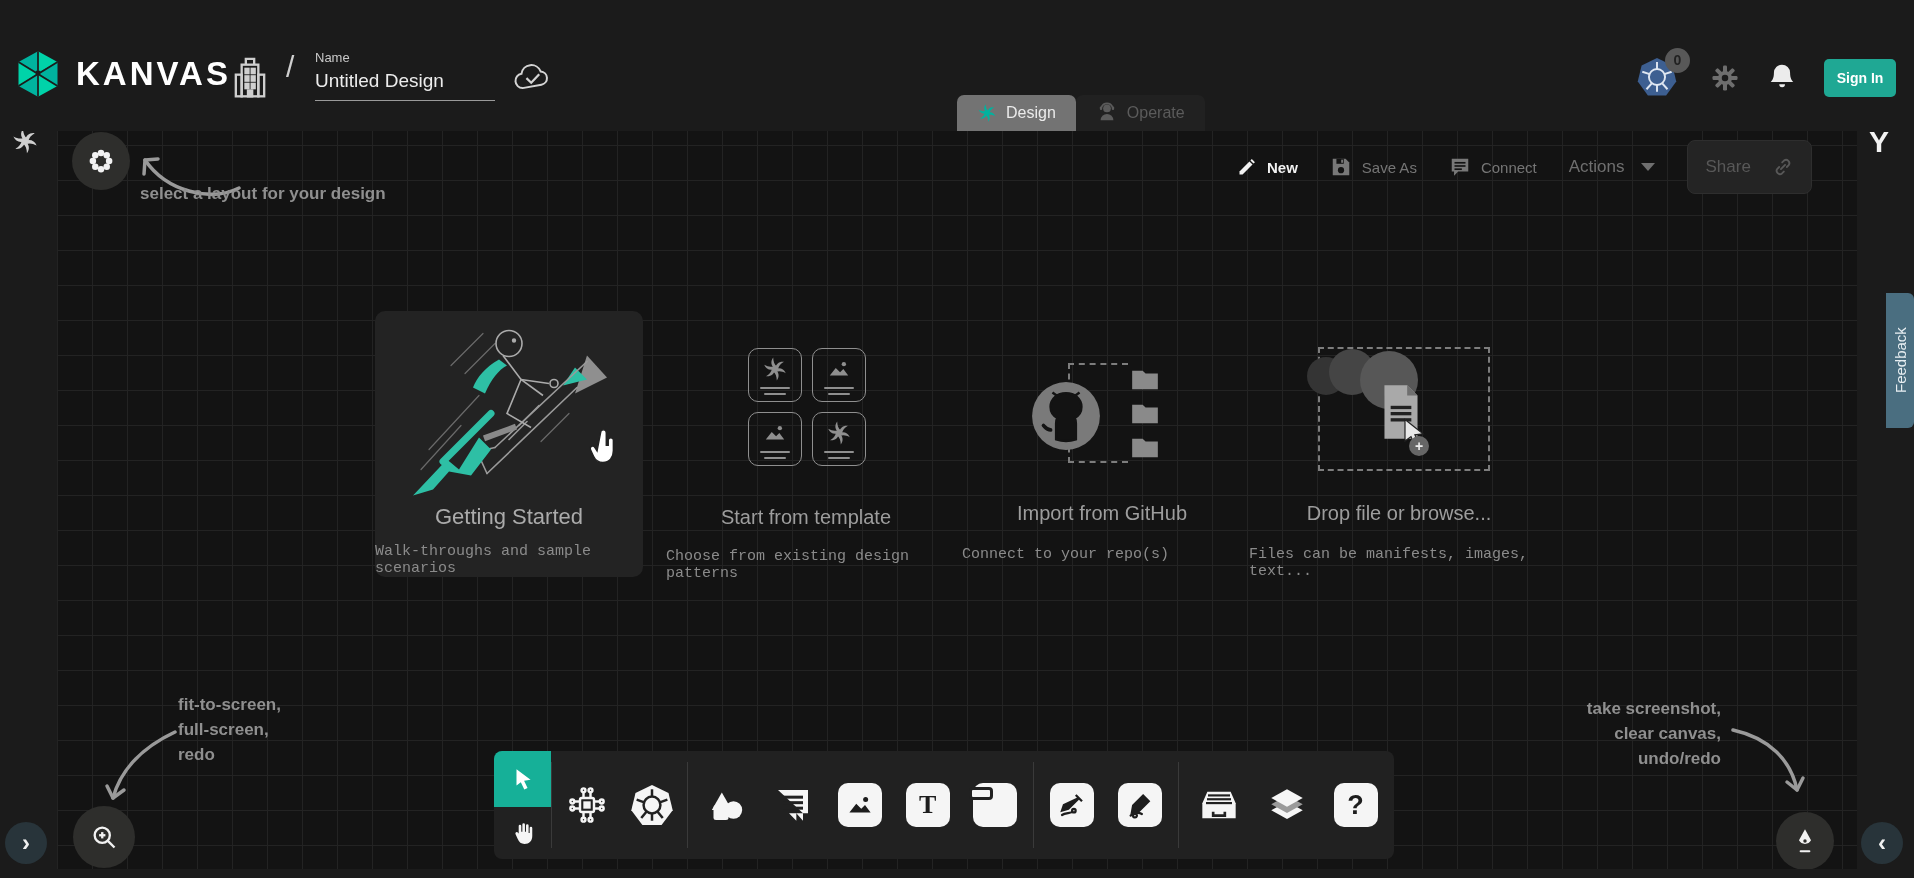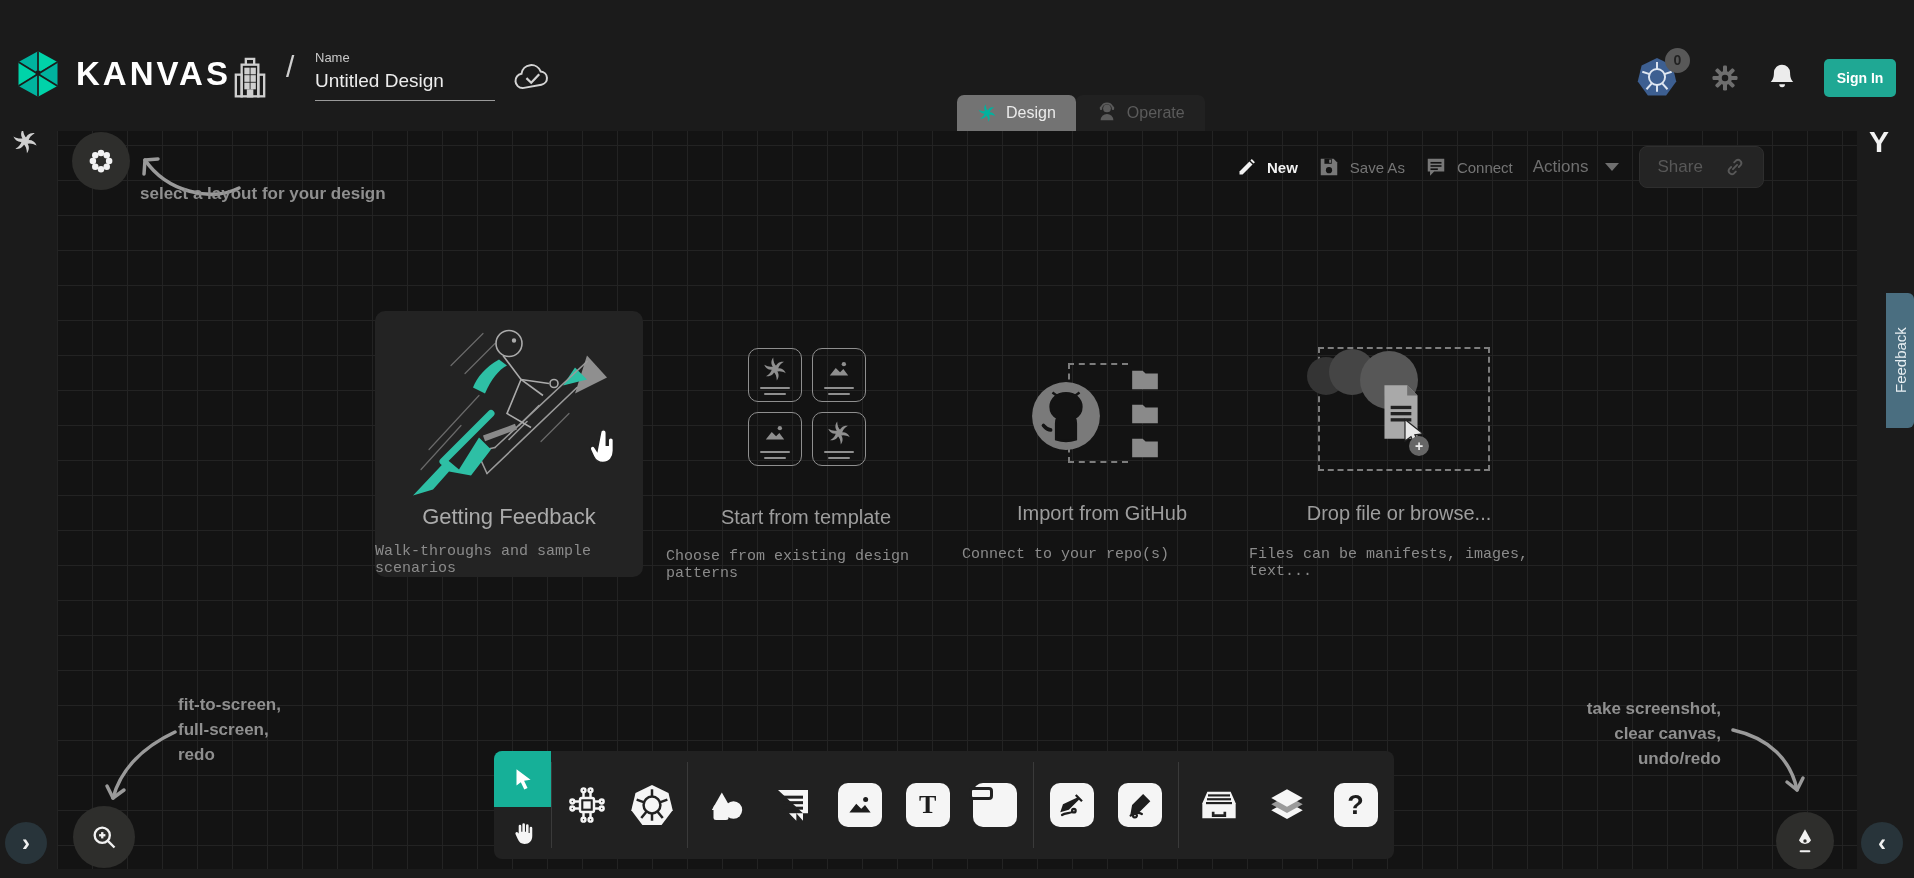--- a/index.html
+++ b/index.html
@@ -48,28 +48,28 @@
 
   .circle-btn { position:absolute; border-radius:50%; background:#2e2e2c; display:flex; align-items:center;
     justify-content:center; color:#f2f2f2; cursor:pointer; }
   .chev-btn { position:absolute; width:42px; height:42px; border-radius:50%; background:#28343a; color:#f0f0f0;
     display:flex; align-items:center; justify-content:center; font-size:24px; font-weight:bold; cursor:pointer; z-index:25; }
 
   .hint-text { color:#8f8f8f; font-size:17px; line-height:25px;font-weight:bold; }
   .annot-arrow { stroke:#9a9a9a; stroke-width:3.5; fill:none; stroke-linecap:round; }
 
   
-  .action-bar { position:absolute; left:1180px; top:36px; height:42px; display:flex; align-items:center; gap:20px; }
+  .action-bar { position:absolute; left:1180px; top:36px; height:42px; display:flex; align-items:center; gap:32px; }
   .ab-item { display:flex; align-items:center; gap:10px; cursor:pointer; }
   .ab-label { font-size:15px; color:#757575; }
   .ab-label.bright { color:#f2f2f2; font-weight:bold; }
   .ab-actions { font-size:17px; color:#6f6f6f; }
   .caret { width:0; height:0; border-left:7px solid transparent; border-right:7px solid transparent; border-top:8px solid #6f6f6f; margin-left:6px; }
   .share-btn { display:flex; align-items:center; gap:22px; background:#242424; border:1px solid #2e2e2e; border-radius:8px;
-    height:42px; padding:12px 18px; color:#585858; cursor:pointer; }
+    height:54px; padding:12px 18px; color:#585858; cursor:pointer; }
   .share-btn .ab-label { color:#585858; font-size:17px; }
 
   
   .card-title { position:absolute; color:#9d9d9d; font-size:20px; text-align:center; }
   .card-sub { position:absolute; color:#8b8b8b; font-size:15px; text-align:left;font-family:Liberation Mono, monospace; }
   .gs-card { position:absolute; left:318px; top:201px; width:268px; height:266px; background:#232323; border-radius:10px; cursor:pointer; }
   .tpl-cell { position:absolute; width:54px; height:54px; border:1.6px solid #8f8f8f; border-radius:10px; color:#8f8f8f; }
   .tpl-cell .glyph { position:absolute; left:50%; top:7px; transform:translateX(-50%); }
   .tpl-line { position:absolute; left:50%; transform:translateX(-50%); height:2.4px; background:#8f8f8f; border-radius:2px; }
   .dashed-box { position:absolute; border:2px dashed #7d7d7d; }
@@ -316,21 +316,21 @@
         <path d="M112 34 L130 58 L152 74"></path>
         <path d="M130 58 L158 62"></path>
         <circle cx="163" cy="62" r="4"></circle>
         <path d="M130 58 L116 92 L140 106"></path>
       </g>
       <path d="M108 38 C94 46 86 56 82 66 L94 72 C100 58 108 48 116 44 Z" fill="#2EBFA5"></path>
     </svg>
     <svg width="34" height="38" viewBox="0 0 24 26" style="position:absolute;left:212px;top:118px">
       <path d="M9.6 2.2 a2 2 0 014 0 V11 h1.4 V7.6 a1.8 1.8 0 013.6 0 V15 c0 5-2.8 8.2-7.4 8.2 -3.4 0-5.2-1.5-6.6-4.4 L2.5 14.2 a1.7 1.7 0 013-1.6 l1.6 2.4 z" fill="#fff" stroke="#222" stroke-width="1"></path>
     </svg>
-    <div class="card-title" style="left:0;top:193px;width:268px;font-size:22px;color:#ababab">Getting Feedback</div>
+    <div class="card-title" style="left:0;top:193px;width:268px;font-size:22px;color:#ababab">Getting Started</div>
     <div class="card-sub" style="left:0;top:232px;width:268px">Walk-throughs and sample scenarios</div>
   </div>
 
   <div>
     <div class="tpl-cell" style="left:691px;top:238px">
       <svg class="glyph" width="26" height="26" viewBox="0 0 24 24">
           <use href="#spiral"></use>
         </svg>
       <div class="tpl-line" style="bottom:12px;width:30px"></div>
         <div class="tpl-line" style="bottom:6px;width:22px"></div>

